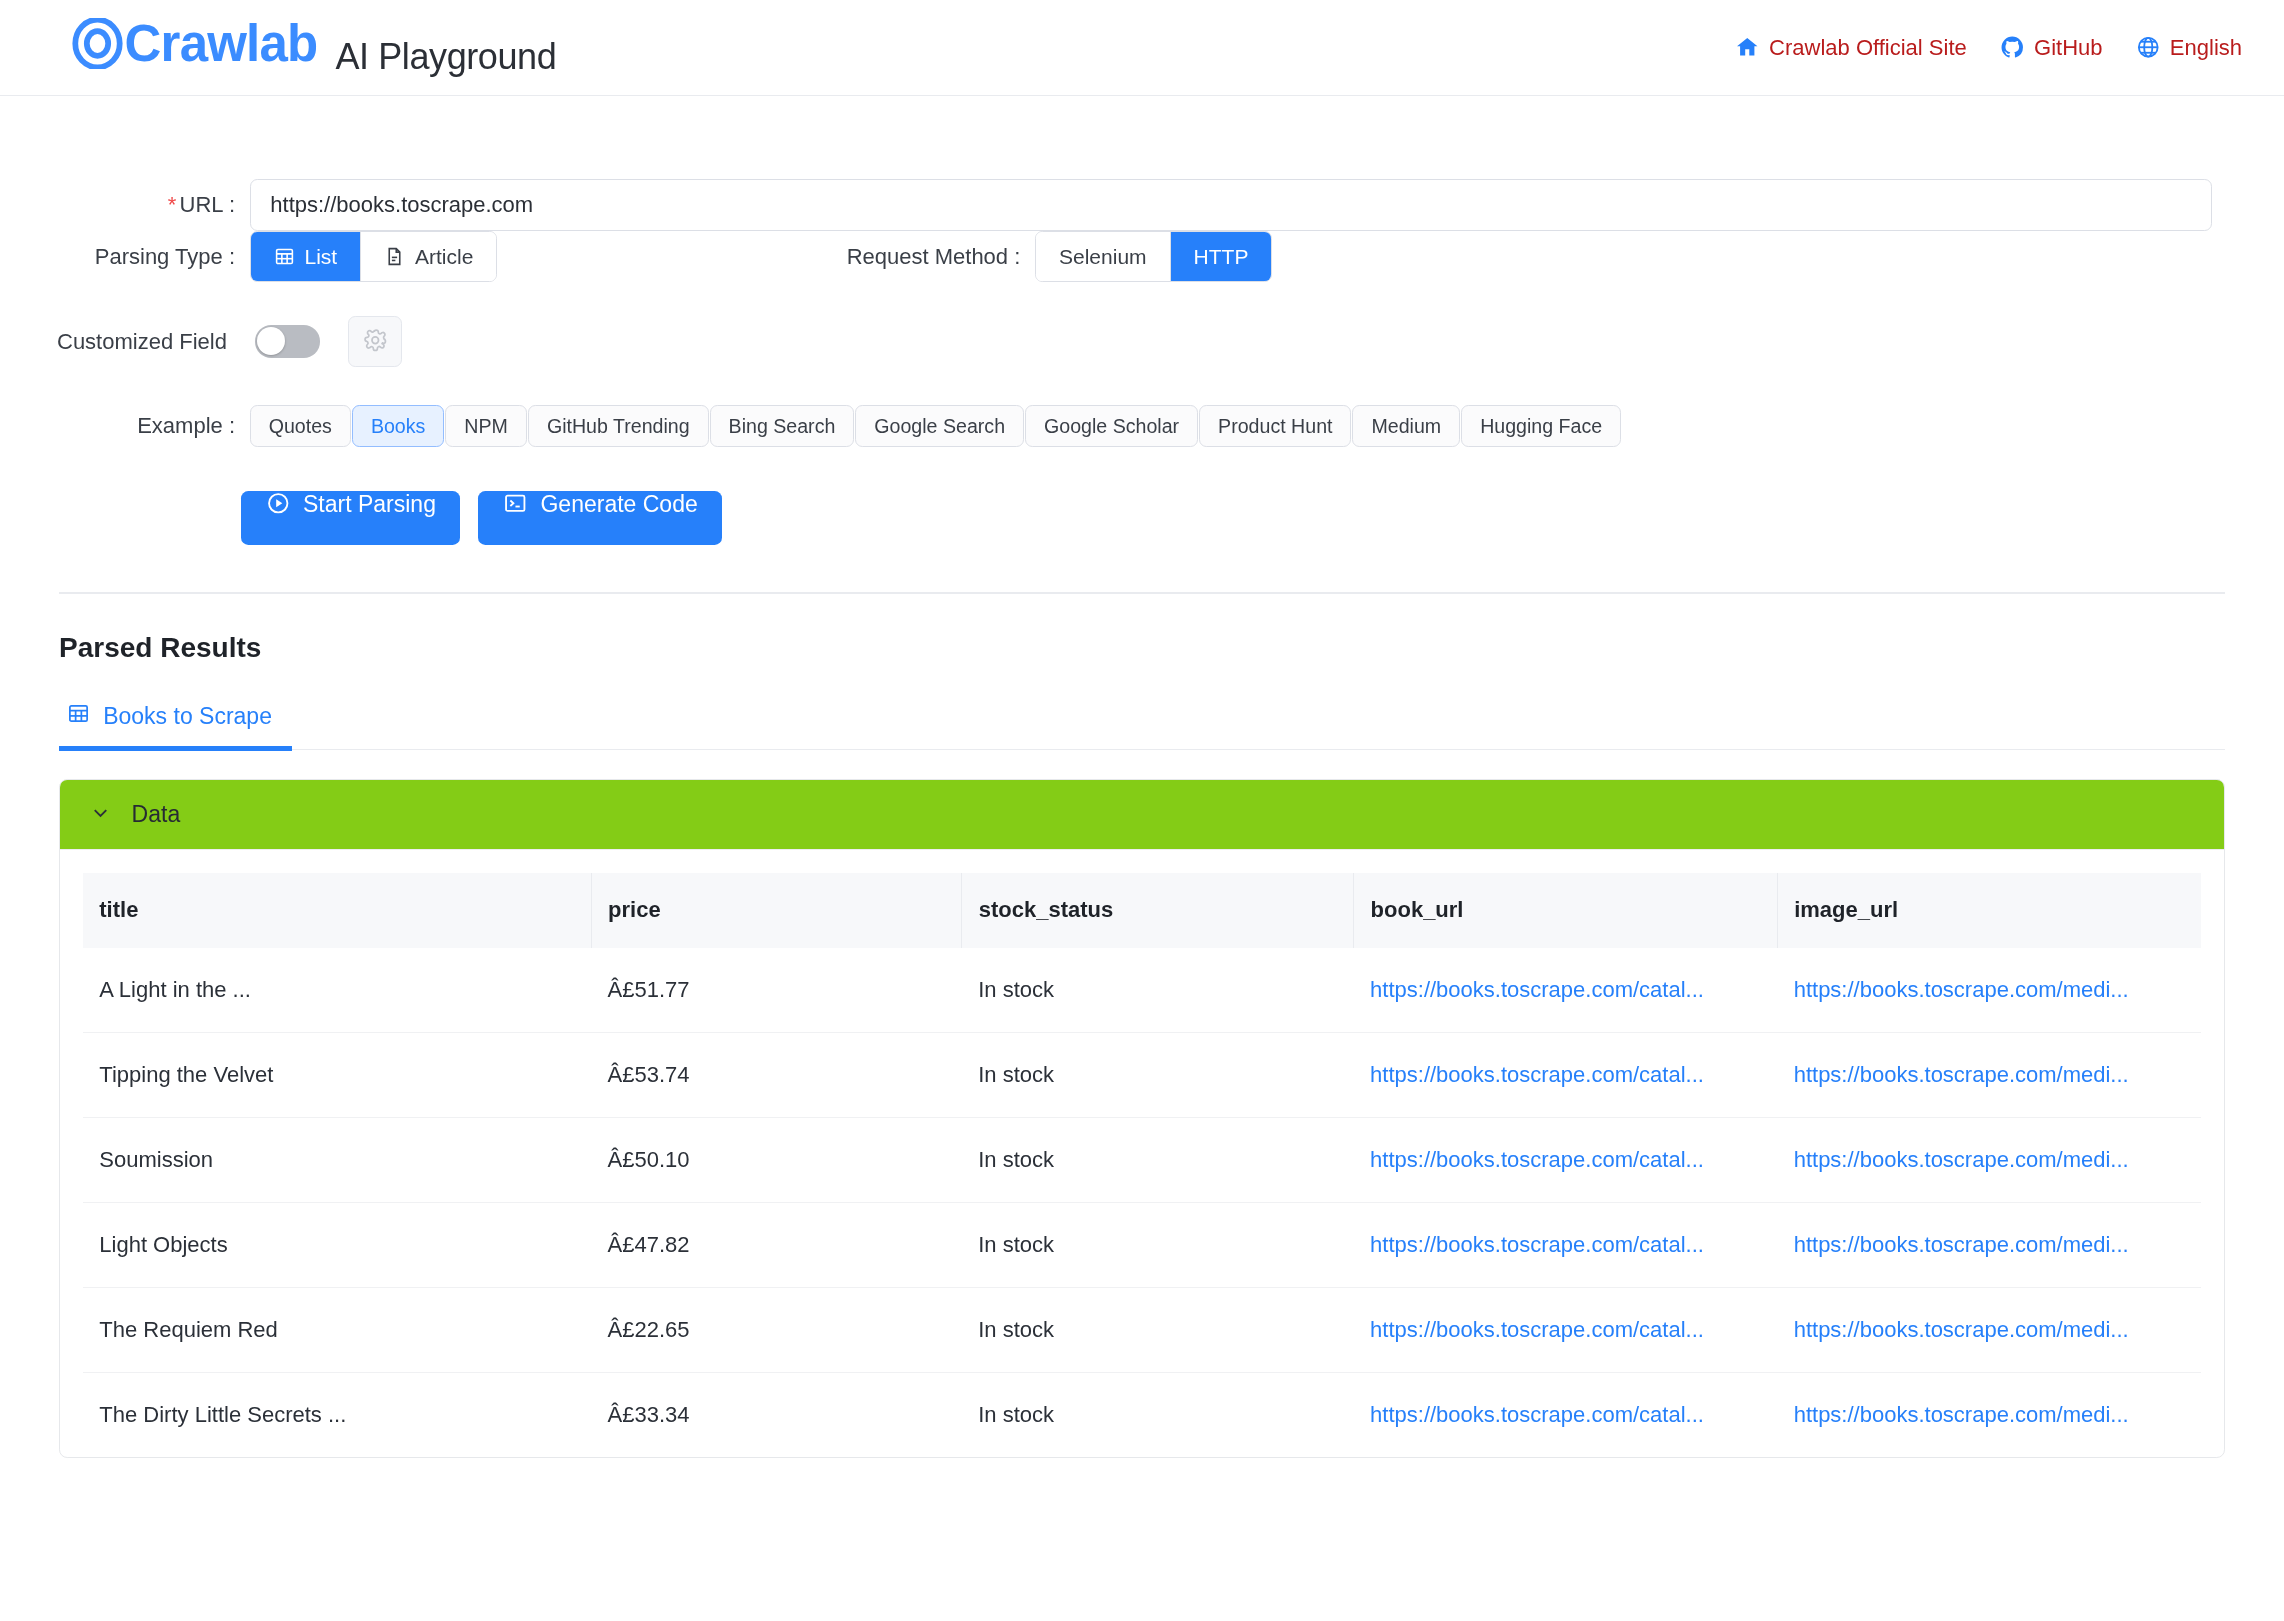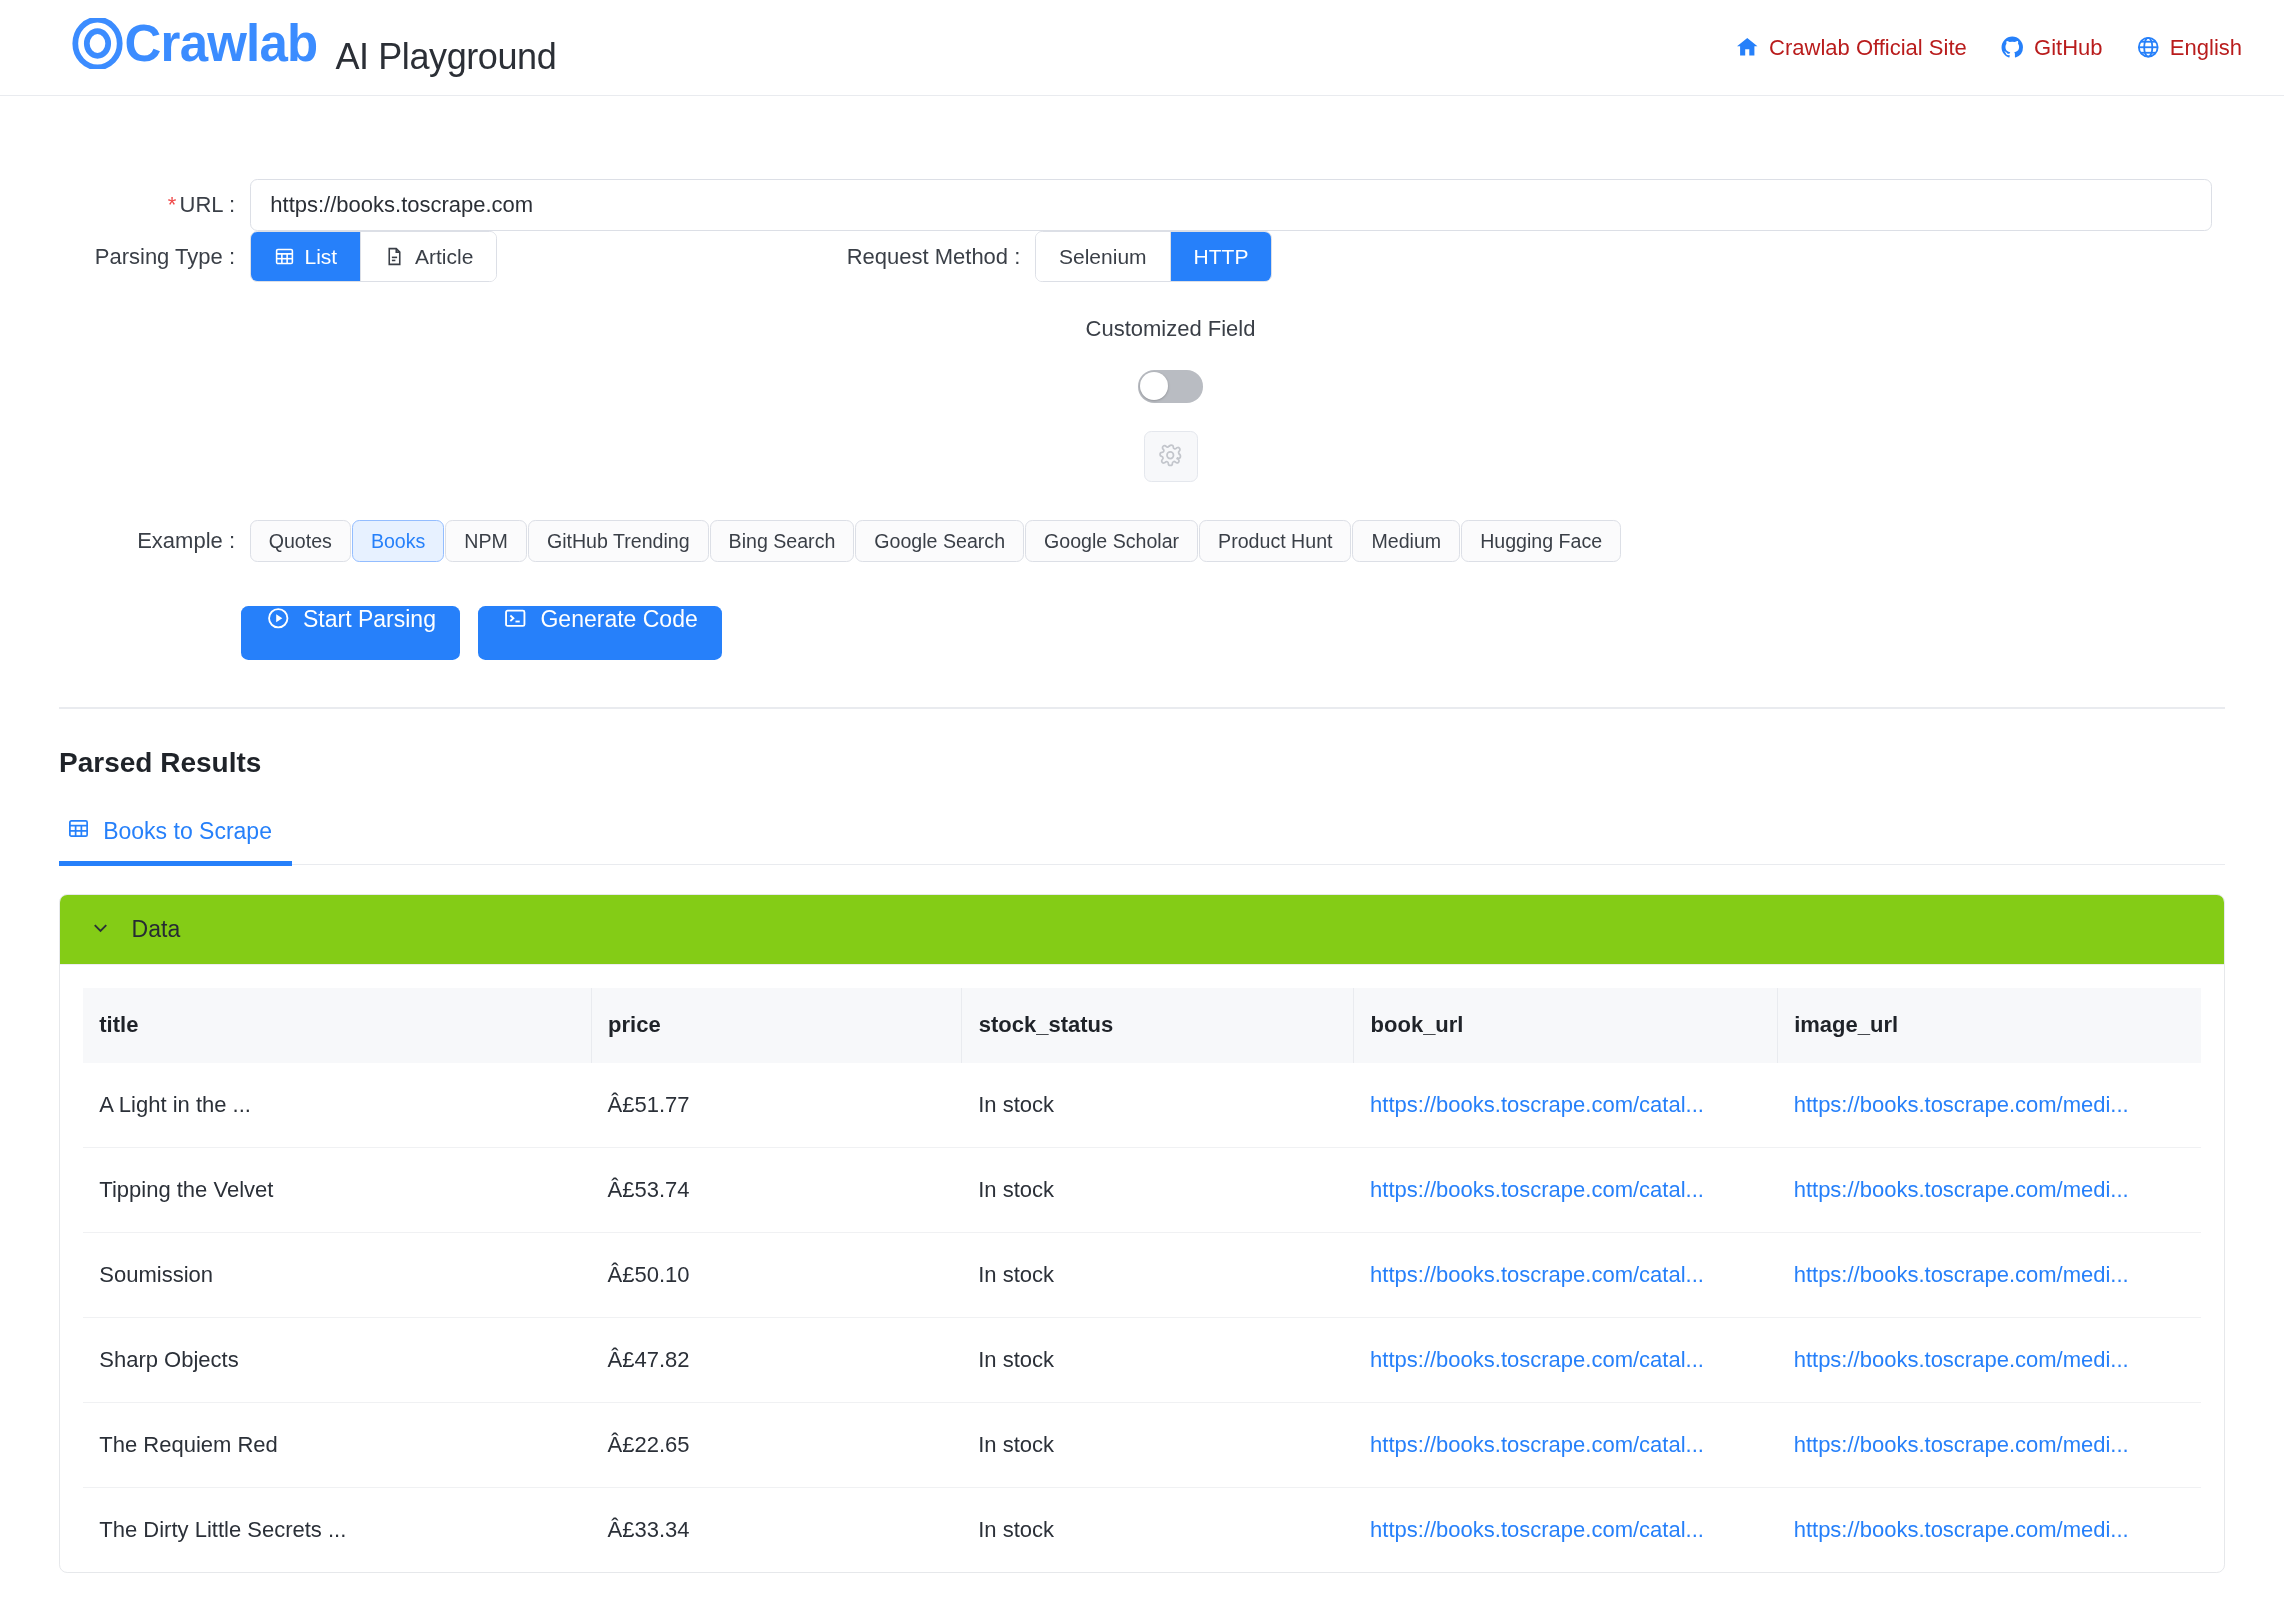--- a/index.html
+++ b/index.html
@@ -322,21 +322,21 @@
     <div class="seg" style="margin-left:14.7px;">
       <div class="seg-btn">
         <span>Selenium</span>
       </div>
       <div class="seg-btn active">
         <span>HTTP</span>
       </div>
     </div>
   </div>
 
-  <div class="row" style="padding:34px 0 0 57px; gap:28px;flex-direction:column;">
+  <div class="row" style="padding:34px 0 0 57px; gap:28px;">
     <div class="lbl">Customized Field</div>
     <div class="switch">
       <div class="knob"></div>
     </div>
     <div class="gear-btn">
       <span>
         <svg width="24.5" height="24.5" viewBox="0 0 24 24" fill="none" stroke="#c3c6cc" stroke-width="1.7">
           <circle cx="12" cy="12" r="3.2"></circle>
           <path d="M19.4 14a1.6 1.6 0 0 0 .3 1.8l.1.1a2 2 0 1 1-2.8 2.8l-.1-.1a1.6 1.6 0 0 0-1.8-.3 1.6 1.6 0 0 0-1 1.5V20a2 2 0 0 1-4 0v-.1a1.6 1.6 0 0 0-1-1.5 1.6 1.6 0 0 0-1.8.3l-.1.1a2 2 0 1 1-2.8-2.8l.1-.1a1.6 1.6 0 0 0 .3-1.8 1.6 1.6 0 0 0-1.5-1H4a2 2 0 0 1 0-4h.1a1.6 1.6 0 0 0 1.5-1 1.6 1.6 0 0 0-.3-1.8l-.1-.1a2 2 0 1 1 2.8-2.8l.1.1a1.6 1.6 0 0 0 1.8.3H10a1.6 1.6 0 0 0 1-1.5V4a2 2 0 0 1 4 0v.1a1.6 1.6 0 0 0 1 1.5 1.6 1.6 0 0 0 1.8-.3l.1-.1a2 2 0 1 1 2.8 2.8l-.1.1a1.6 1.6 0 0 0-.3 1.8V10a1.6 1.6 0 0 0 1.5 1H20a2 2 0 0 1 0 4h-.1a1.6 1.6 0 0 0-1.5 1z"></path>
         </svg>
@@ -460,21 +460,21 @@
             <td class="c-image link"><a>https://books.toscrape.com/medi...</a></td>
           </tr>
           <tr>
             <td class="c-title">Soumission</td>
             <td class="c-price">Â£50.10</td>
             <td class="c-stock">In stock</td>
             <td class="c-book link"><a>https://books.toscrape.com/catal...</a></td>
             <td class="c-image link"><a>https://books.toscrape.com/medi...</a></td>
           </tr>
           <tr>
-            <td class="c-title">Sharp Objects</td>
+            <td class="c-title">Light Objects</td>
             <td class="c-price">Â£47.82</td>
             <td class="c-stock">In stock</td>
             <td class="c-book link"><a>https://books.toscrape.com/catal...</a></td>
             <td class="c-image link"><a>https://books.toscrape.com/medi...</a></td>
           </tr>
           <tr>
             <td class="c-title">The Requiem Red</td>
             <td class="c-price">Â£22.65</td>
             <td class="c-stock">In stock</td>
             <td class="c-book link"><a>https://books.toscrape.com/catal...</a></td>

